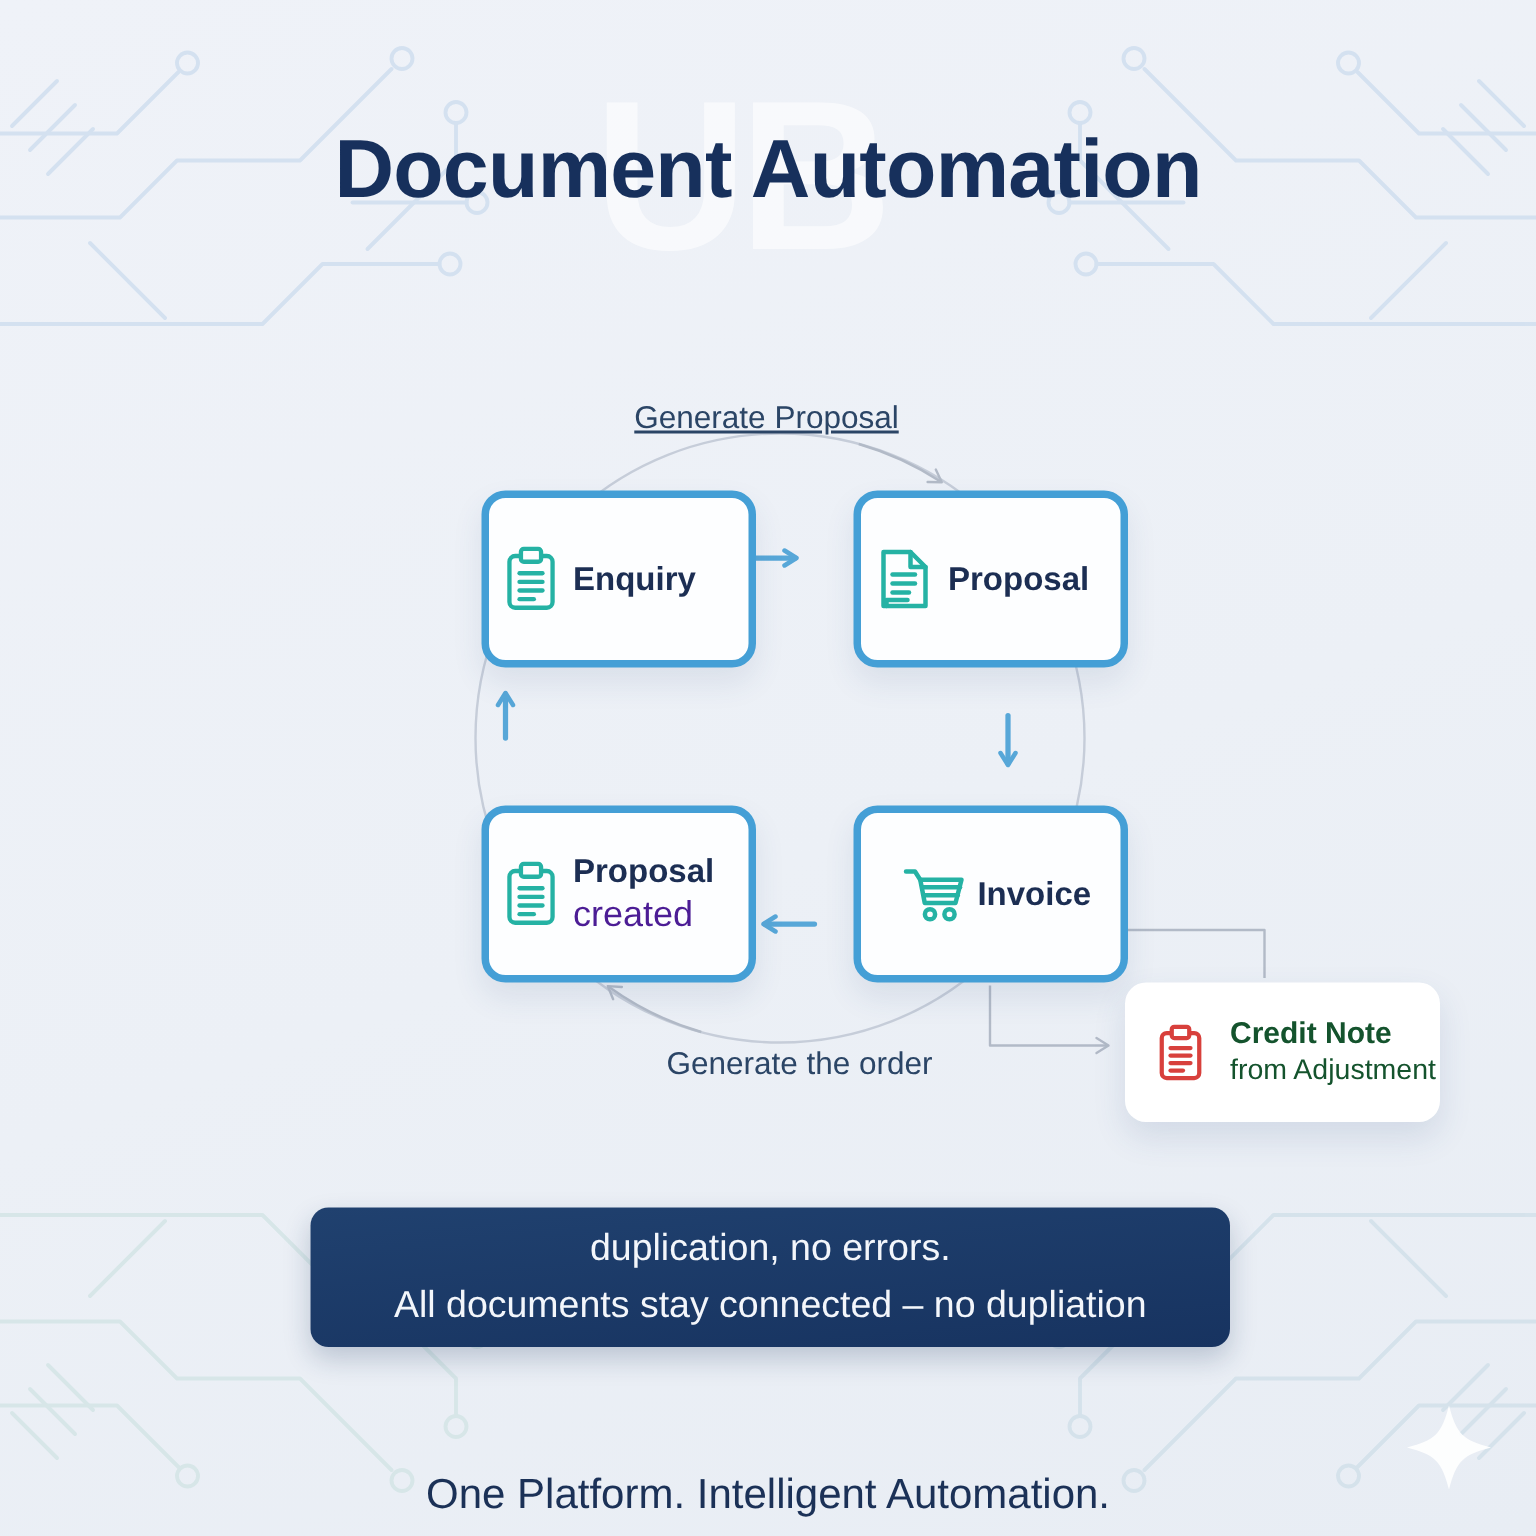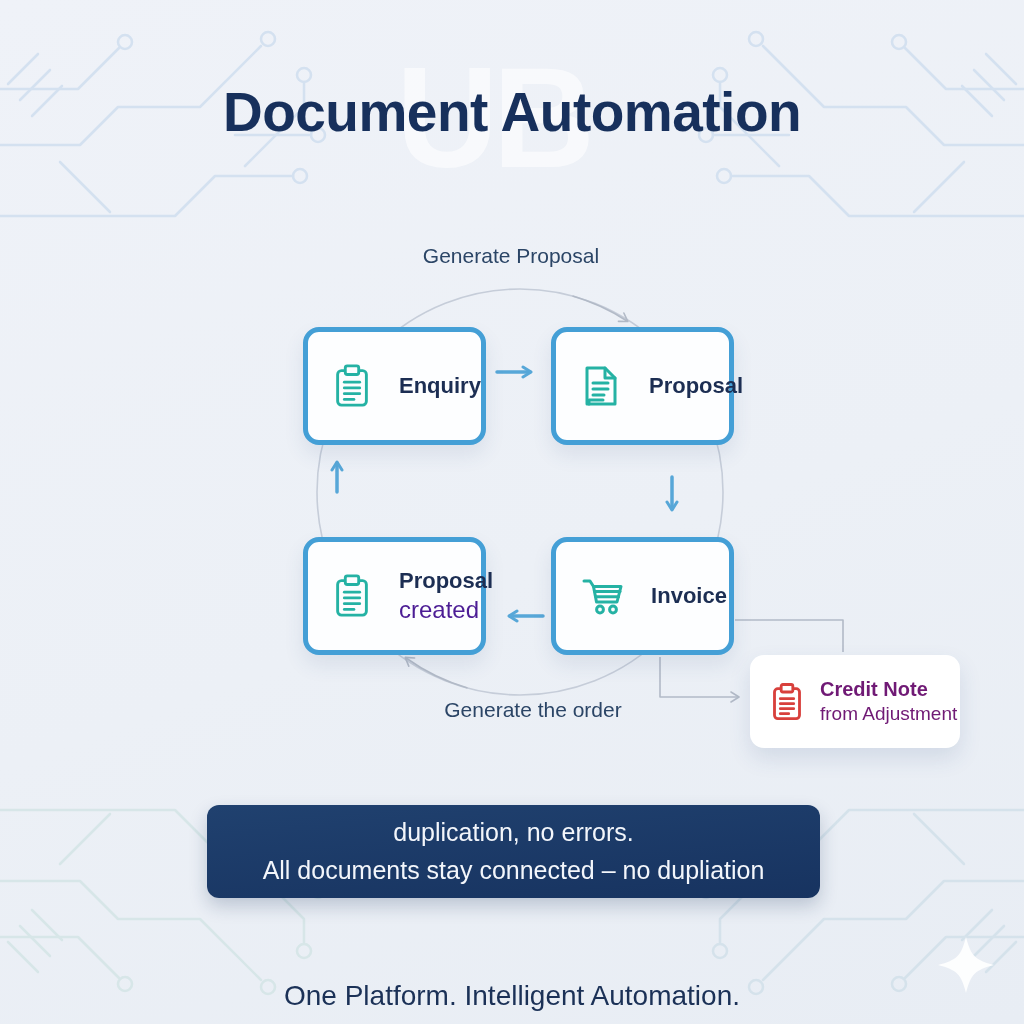--- a/index.html
+++ b/index.html
@@ -20,44 +20,44 @@
     font-size:55px;font-weight:700;letter-spacing:-0.5px;color:#17305c;margin-top:24px;
   }
   .subtitle{
     position:absolute;top:147px;left:0;width:100%;text-align:center;z-index:3;
     font-size:27px;font-weight:400;color:#1e3a66;
   }
   .flow-label{
     position:absolute;z-index:3;font-size:21px;font-weight:500;color:#2b4566;
     text-align:center;width:280px;
   }
-  #lbl-top{left:371px;top:244px;}
+  #lbl-top{left:371px;top:267px;text-decoration:underline;}
   #lbl-bottom{left:393px;top:698px;}
   .node{
     position:absolute;z-index:4;width:183px;height:118px;box-sizing:border-box;
     background:#fdfeff;border:5px solid #449fd6;border-radius:16px;
     box-shadow:0 10px 20px rgba(45,80,130,0.10);
-    display:flex;align-items:center;gap:24px;padding-left:21px;
+    display:flex;align-items:center;gap:5px;padding-left:5px;margin-left:18px;
   }
   #node-enquiry{left:303px;top:327px;}
   #node-proposal{left:551px;top:327px;}
   #node-proposal-created{left:303px;top:537px;}
   #node-invoice{left:551px;top:537px;justify-content:center;}
   .node-label{font-size:22px;font-weight:700;color:#1c2e53;line-height:1.22;}
   .node-label .sub{display:block;font-weight:400;font-size:24px;color:#4c1d95;}
   .icon{display:flex;align-items:center;justify-content:center;flex:0 0 auto;}
   .teal{color:#25b2a4;}
   .red{color:#d8403c;}
   .side-note{
     position:absolute;z-index:4;left:750px;top:655px;width:210px;height:93px;
     box-sizing:border-box;background:#ffffff;border-radius:14px;
     box-shadow:0 10px 22px rgba(45,80,130,0.13);
     display:flex;align-items:center;gap:13px;padding-left:17px;
   }
-  .side-label{font-size:20px;font-weight:600;color:#701a75;line-height:1.28;}
+  .side-label{font-size:20px;font-weight:600;color:#14532d;line-height:1.28;}
   .side-label .sub{display:block;font-weight:400;font-size:19px;}
   .banner{
     position:absolute;z-index:4;left:207px;top:805px;width:613px;height:93px;
     background:linear-gradient(175deg,#20416f 0%,#173360 100%);
     border-radius:12px;box-shadow:0 8px 18px rgba(23,50,93,0.22);
     display:flex;flex-direction:column;justify-content:center;text-align:center;
     color:#f3f6fb;font-size:25px;font-weight:500;line-height:1.5;
   }
   .footer{
     position:absolute;z-index:3;top:953px;left:0;width:100%;text-align:center;

